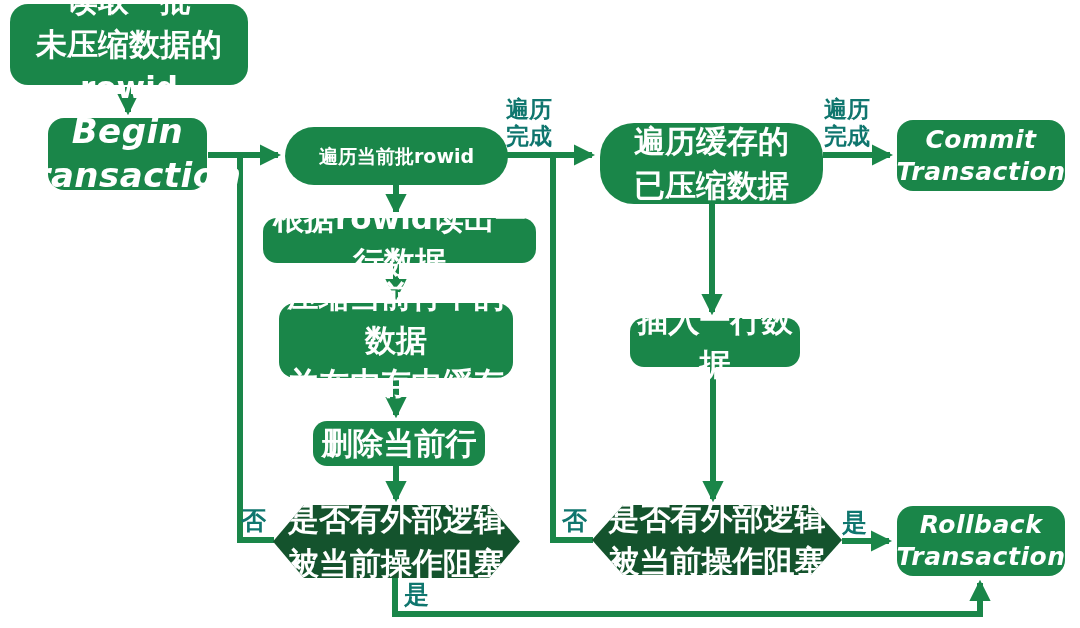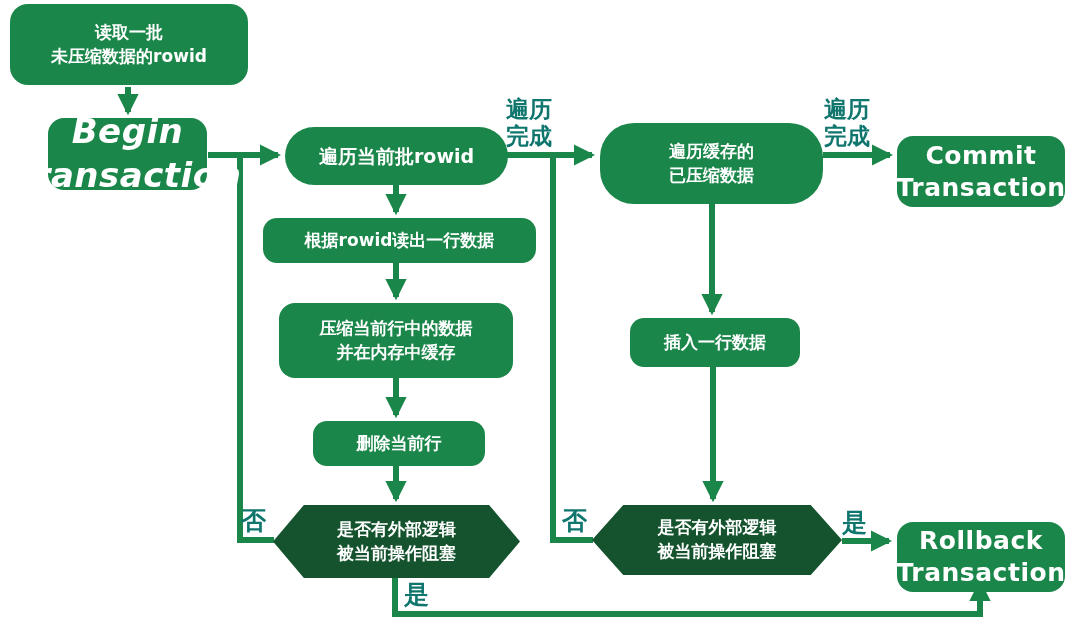--- a/index.html
+++ b/index.html
@@ -12,22 +12,22 @@
     align-items:center; justify-content:center;
     color:#ffffff; font-weight:bold; text-align:center; box-sizing:border-box;
   }
   .node span { display:block; }
   .green { background:#1a8649; }
   .hex {
     background:#14532d;
     clip-path:polygon(0 50%, 12.5% 0, 87.5% 0, 100% 50%, 87.5% 100%, 12.5% 100%);
   }
   .en { font-style:italic; font-size:34px; line-height:1.28; letter-spacing:0.5px; }
-  .en-sm { font-size:25px; line-height:1.28; letter-spacing:0.5px;margin-top:16px; }
-  .cn { font-size:17px; line-height:1.4; }
+  .en-sm { font-style:italic; font-size:25px; line-height:1.28; letter-spacing:0.5px; }
+  .cn { font-size:31px; line-height:1.4; }
   .cn-lg { font-size:19px; line-height:1.4; }
   .edge-label {
     position:absolute; color:#0f766e; font-weight:bold;
     text-align:center; font-size:23px; line-height:1.18;
   }
   .edge-label span { display:block; }
   .yn { font-size:25px; }
   svg.wires { position:absolute; left:0; top:0; pointer-events:none; }
 </style>
 </head>

